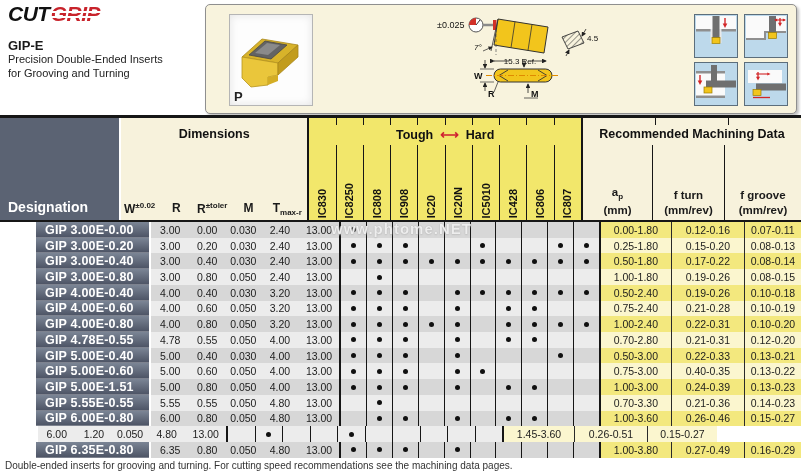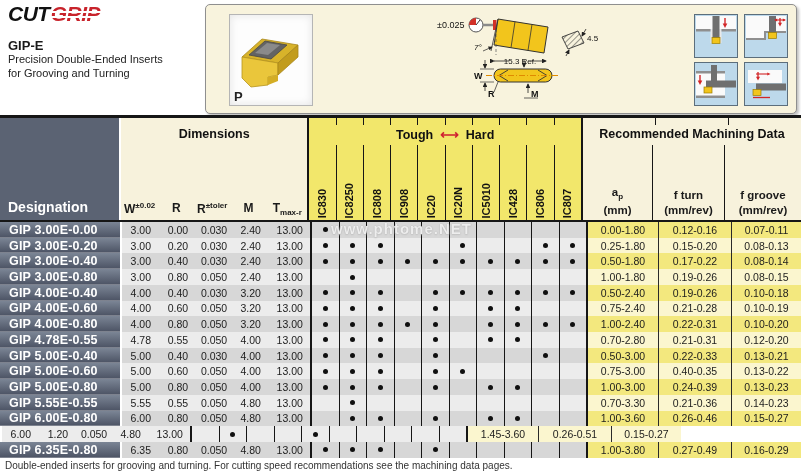--- a/index.html
+++ b/index.html
@@ -58,21 +58,21 @@
           line-height:1;padding:2px 0 3px 0;color:#111;}
   .th-mach{width:222px;background:#f7f2dc;position:relative;border-left:2px solid #161616;box-sizing:border-box;}
   .mach-cols{position:absolute;top:27px;bottom:0;left:0;right:0;display:flex;}
   .mach-col{border-right:1px solid #161616;display:flex;flex-direction:column;justify-content:flex-end;
             text-align:center;padding-bottom:3px;box-sizing:border-box;}
   .mach-col:nth-child(1){width:70px;} .mach-col:nth-child(2){width:72px;} .mach-col:nth-child(3){flex:1;border-right:none;}
   .mach-col .l1,.mach-col .l2{font-weight:bold;font-size:11.5px;line-height:1.25;}
 
   
   .tbody{width:801px;}
-  .row{display:flex;height:15.73px;}
+  .row{display:flex;height:15.73px;padding-left:36px;}
   .cell-desig{width:120px;background:linear-gradient(180deg,#7b8595,#4b5263);color:#fff;
               font-weight:bold;font-size:12.5px;display:flex;align-items:center;padding-left:9px;
               box-sizing:border-box;box-shadow:inset 0 -1px 0 rgba(255,255,255,0.28);letter-spacing:0.2px;}
   .dims{width:190px;display:flex;border-left:2px solid #fff;box-sizing:border-box;}
   .dim-cell{display:flex;align-items:center;justify-content:center;font-size:10.5px;color:#1c1c1c;}
   .grades{width:276px;display:flex;border-left:2px solid #161616;box-sizing:border-box;}
   .grade-cell{flex:1;border-right:1px solid #161616;display:flex;align-items:center;justify-content:center;}
   .grade-cell:last-child{border-right:none;}
   .dot{width:5px;height:5px;border-radius:50%;background:#101010;display:block;}
   .mach{width:215px;display:flex;border-left:2px solid #161616;box-sizing:border-box;text-align:right;}
@@ -692,21 +692,21 @@
             <div class="grade-cell"></div>
             <div class="grade-cell"></div>
           </div>
           <div class="mach">
             <div class="mach-cell">0.75-3.00</div>
             <div class="mach-cell">0.40-0.35</div>
             <div class="mach-cell">0.13-0.22</div>
           </div>
         </div>
         <div class="row odd">
-          <div class="cell-desig">GIP 5.00E-0.80</div>
+          <div class="cell-desig">GIP 5.00E-1.51</div>
           <div class="dims">
             <div class="dim-cell">5.00</div>
             <div class="dim-cell">0.80</div>
             <div class="dim-cell">0.050</div>
             <div class="dim-cell">4.00</div>
             <div class="dim-cell">13.00</div>
           </div>
           <div class="grades">
             <div class="grade-cell">
               <span class="dot"></span>

